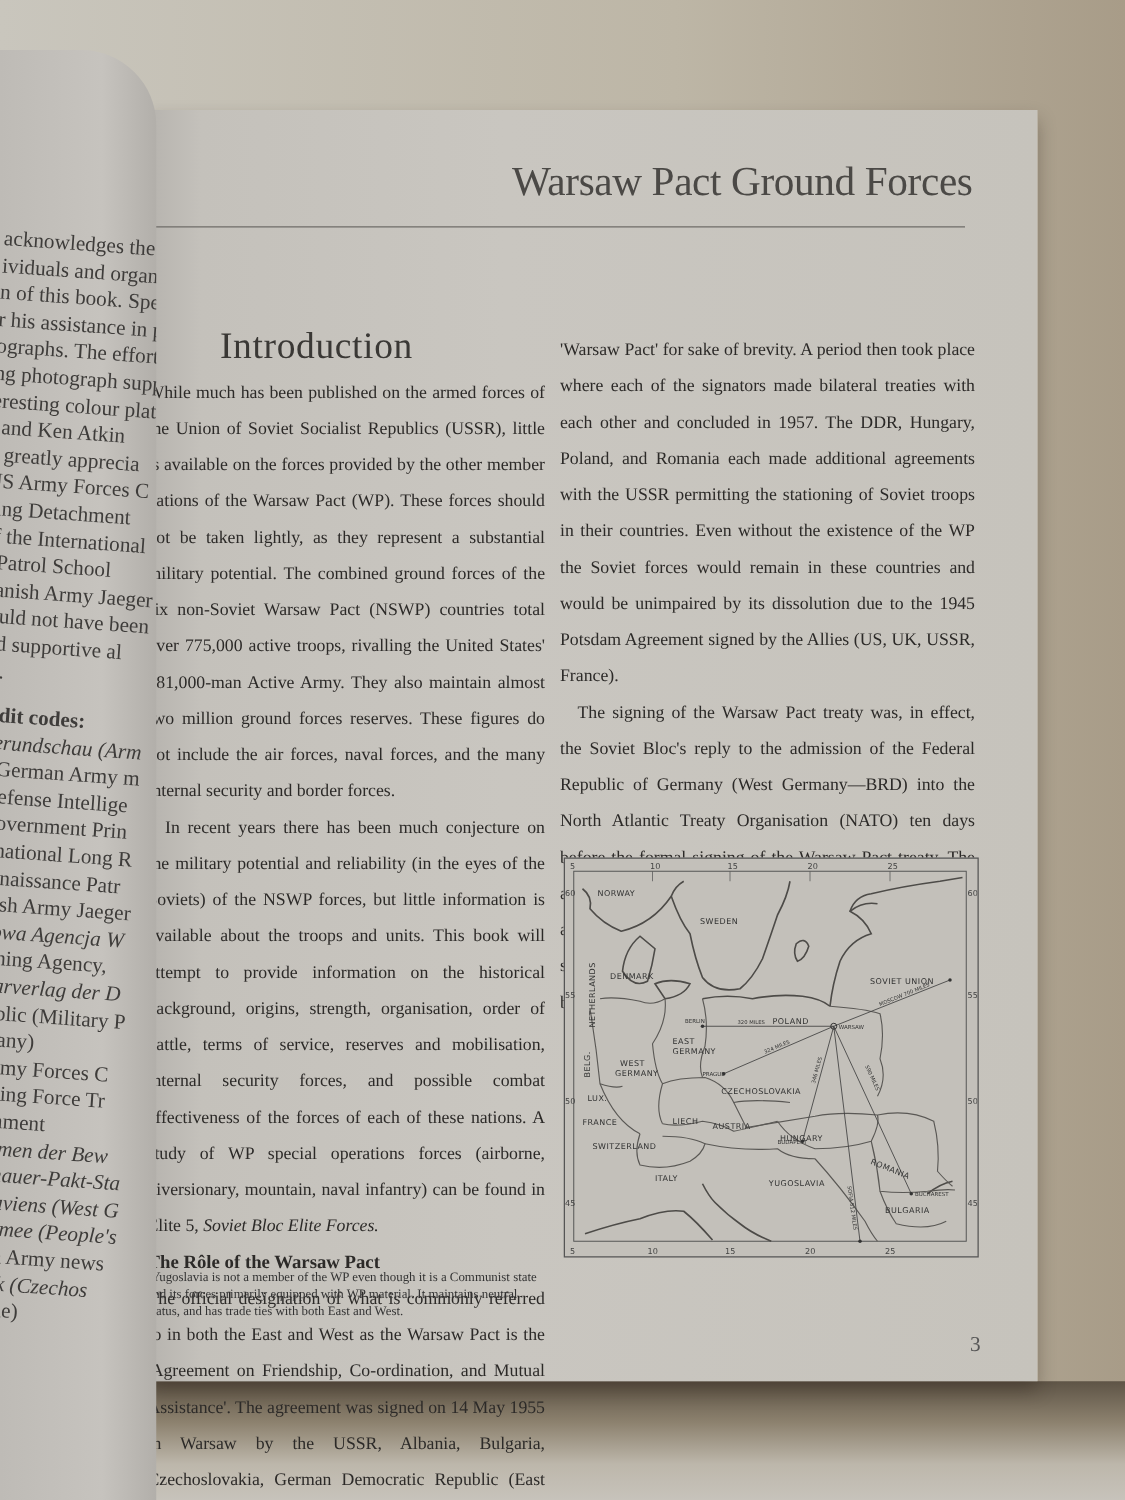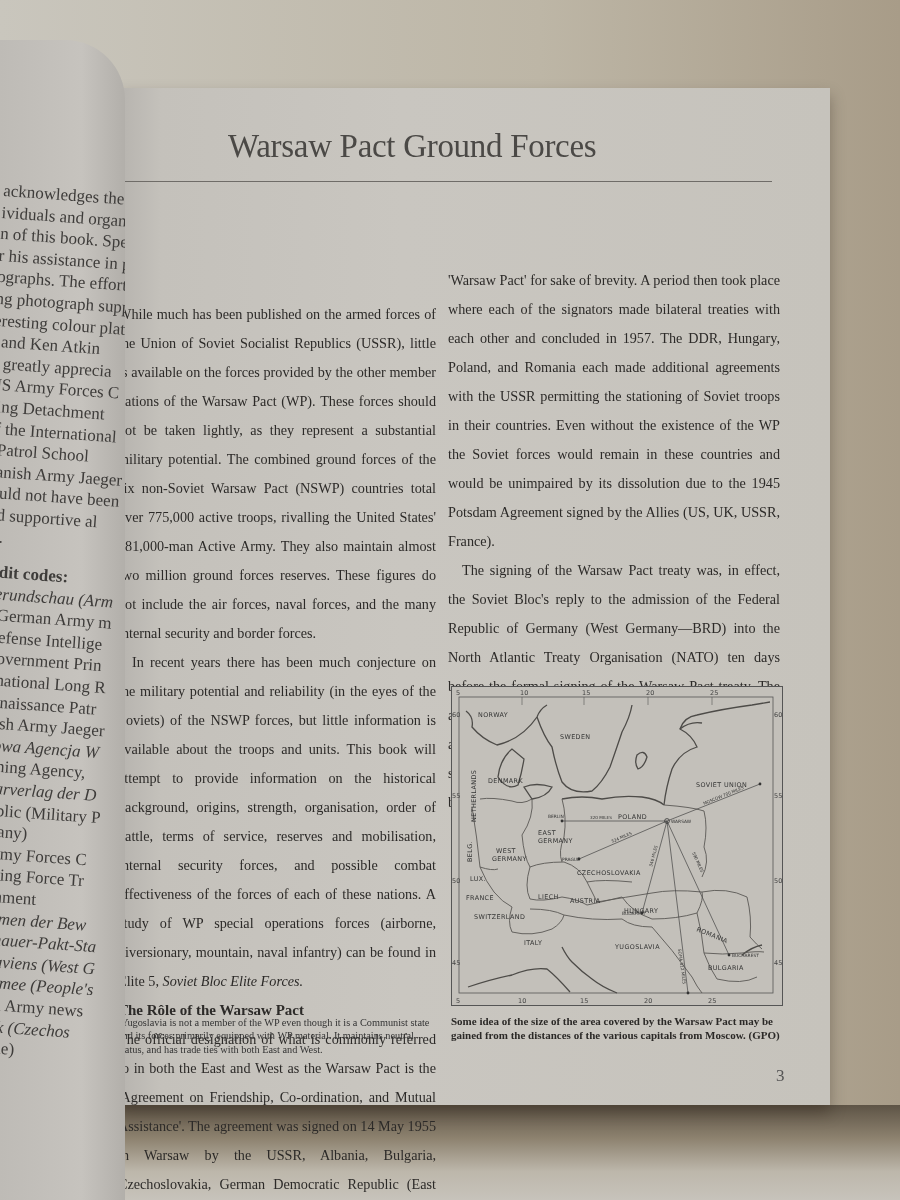--- a/index.html
+++ b/index.html
@@ -11,21 +11,21 @@
   .page{position:absolute;left:118px;top:88px;width:712px;height:1017px;
     background:linear-gradient(90deg,#b6b3ae 0%,#c4c1bb 6%,#c9c6c0 40%,#c6c3bc 100%);
     box-shadow:0 8px 14px rgba(40,30,20,.35);}
   .left-page{position:absolute;left:-20px;top:40px;width:145px;height:1160px;
     background:linear-gradient(90deg,#bcb9b4 0%,#c6c3be 70%,#b2afaa 100%);
     border-radius:0 60px 0 0;overflow:hidden;z-index:2;}
   .left-text{position:absolute;left:24px;top:140px;width:160px;font-size:17px;line-height:21.6px;
     color:#3e3c3a;transform:rotate(4deg);transform-origin:0 0;white-space:nowrap;}
   .left-text .it{font-style:italic;}
   .left-text .b{font-weight:bold;margin-top:14px;}
-  .page-header{position:absolute;left:110px;top:40px;width:550px;text-align:left;
+  .page-header{position:absolute;left:110px;top:40px;width:550px;text-align:right;
     font-size:33px;color:#4b4946;letter-spacing:-.3px;}
   .header-rule{position:absolute;left:-8px;top:93px;width:662px;height:1px;background:#6f6c68;}
   .col{position:absolute;font-size:14.2px;line-height:29px;color:#2c2a28;text-align:justify;}
   .col p{margin:0;}
   .col p.ind{text-indent:14px;}
   .col1{left:0;top:212px;width:318px;}
   .col2{left:330px;top:178px;width:332px;}
   .intro-title{position:absolute;left:58px;top:172px;font-size:30px;color:#3a3835;letter-spacing:.5px;}
   .sub{font-weight:bold;font-size:15px;margin:14px 0 0 0;}
   .footnote{position:absolute;left:0;top:928px;width:318px;font-size:10.3px;line-height:13.4px;color:#333;}
@@ -40,20 +40,21 @@
 </style>
 </head>
 <body>
 
 <div class="table-bottom"></div>
 
 <div class="page">
   <div class="page-header">Warsaw Pact Ground Forces</div>
   <div class="header-rule"></div>
 
+  <div class="intro-title">Introduction</div>
 
   <div class="col col1">
     <p>While much has been published on the armed forces of the Union of Soviet Socialist Republics (USSR), little is available on the forces provided by the other member nations of the Warsaw Pact (WP). These forces should not be taken lightly, as they represent a substantial military potential. The combined ground forces of the six non-Soviet Warsaw Pact (NSWP) countries total over 775,000 active troops, rivalling the United States' 781,000-man Active Army. They also maintain almost two million ground forces reserves. These figures do not include the air forces, naval forces, and the many internal security and border forces.</p>
     <p class="ind"><span>In recent years there has been much conjecture on the military potential and reliability (in the eyes of the Soviets) of the NSWP forces, but little information is available about the troops and units. This book will attempt to provide information on the historical background, origins, strength, organisation, order of battle, terms of service, reserves and mobilisation, internal security forces, and possible combat effectiveness of the forces of each of these nations. A study of WP special operations forces (airborne, diversionary, mountain, naval infantry) can be found in Elite 5, </span><i>Soviet Bloc Elite Forces.</i></p>
     <p class="sub">The Rôle of the Warsaw Pact</p>
     <p>The official designation of what is commonly referred to in both the East and West as the Warsaw Pact is the 'Agreement on Friendship, Co-ordination, and Mutual Assistance'. The agreement was signed on 14 May 1955 in Warsaw by the USSR, Albania, Bulgaria, Czechoslovakia, German Democratic Republic (East Germany—DDR), Hungary, Poland, and Romania¹. Shortly thereafter it was given the additional title of the</p>
   </div>
 
   <div class="footnote">¹Yugoslavia is not a member of the WP even though it is a Communist state and its forces primarily equipped with WP material. It maintains neutral status, and has trade ties with both East and West.</div>
 
@@ -181,21 +182,20 @@
         <text class="dist" x="138" y="132">320 MILES</text>
         <text class="dist" x="160" y="156" transform="rotate(-23 160 156)">324 MILES</text>
         <text class="dist" x="200" y="180" transform="rotate(-75 200 180)">346 MILES</text>
         <text class="dist" x="240" y="166" transform="rotate(65 240 166)">590 MILES</text>
         <text class="dist" x="226" y="262" transform="rotate(82 226 262)">SOFIA 512 MILES</text>
         <text class="dist" x="252" y="118" transform="rotate(-22 252 118)">MOSCOW 700 MILES</text>
       </g>
     </svg>
   </div>
 
-  <div class="caption">Some idea of the size of the area covered by the Warsaw Pact may be gained from the distances of the various capitals from Moscow. (GPO)</div>
   <div class="page-num">3</div>
 </div>
 
 <div class="left-page">
   <div class="left-text">
     <div>acknowledges the</div>
     <div>ividuals and organ</div>
     <div>n of this book. Spe</div>
     <div>r his assistance in p</div>
     <div>ographs. The effort</div>

